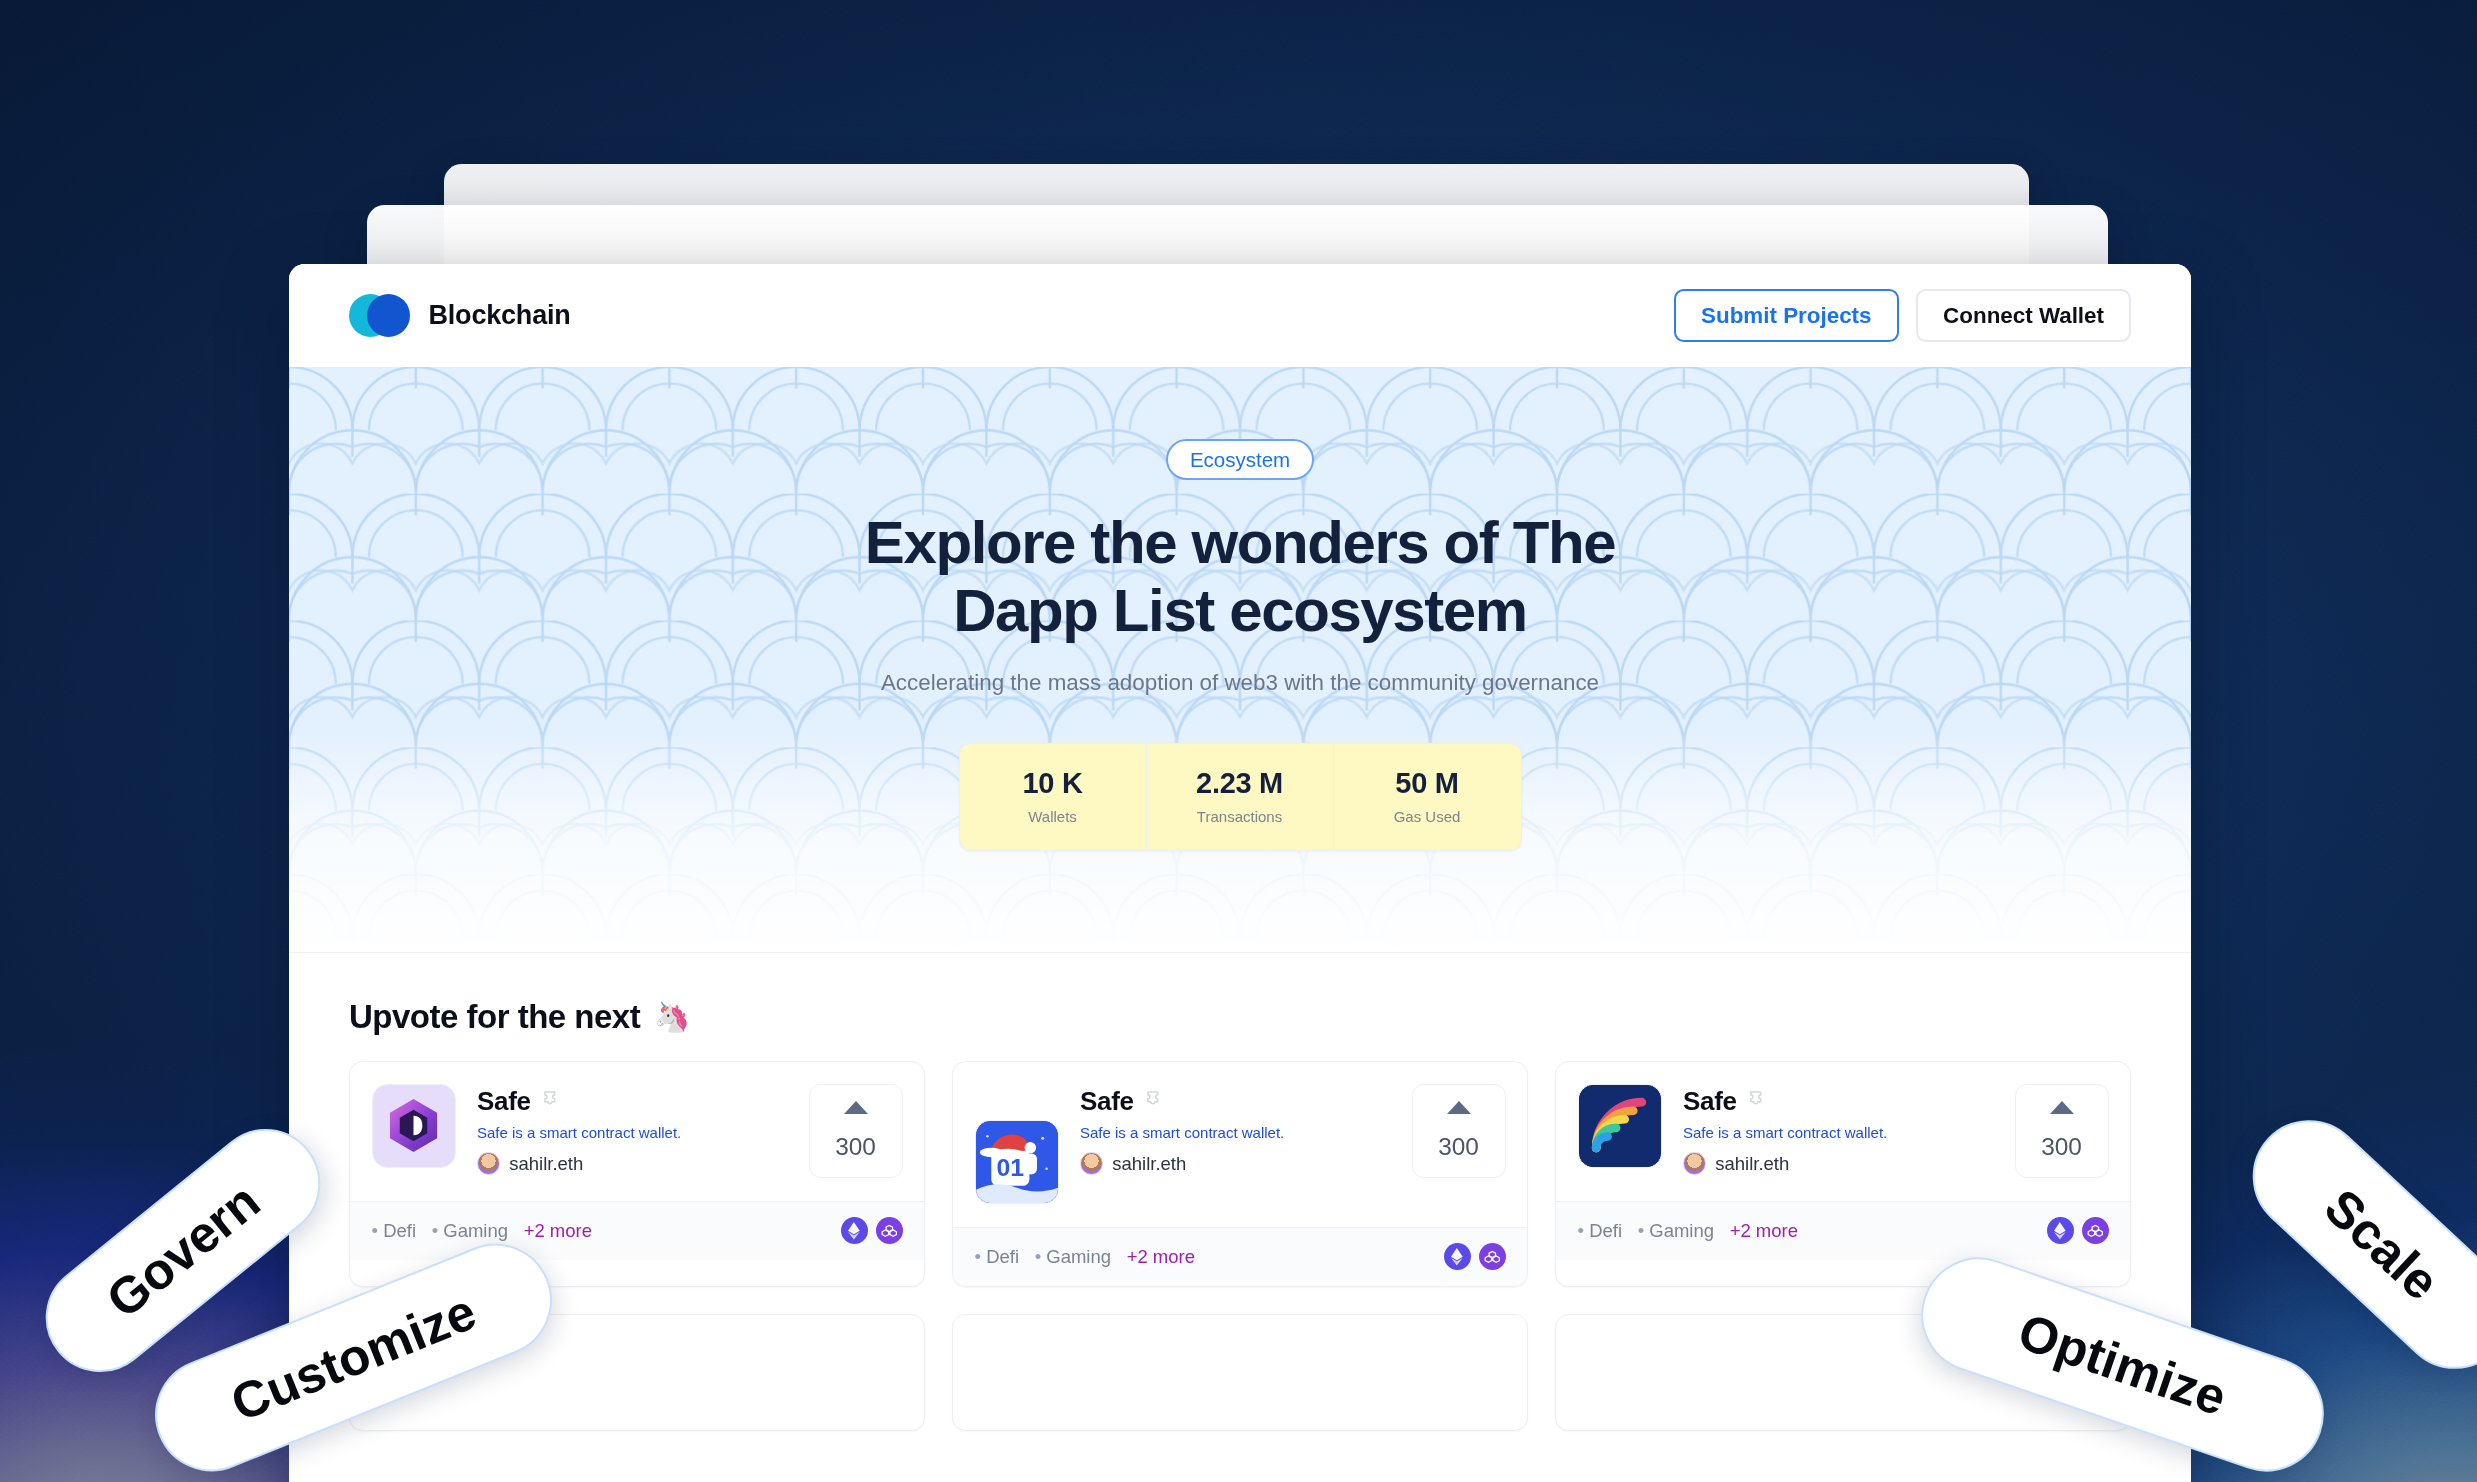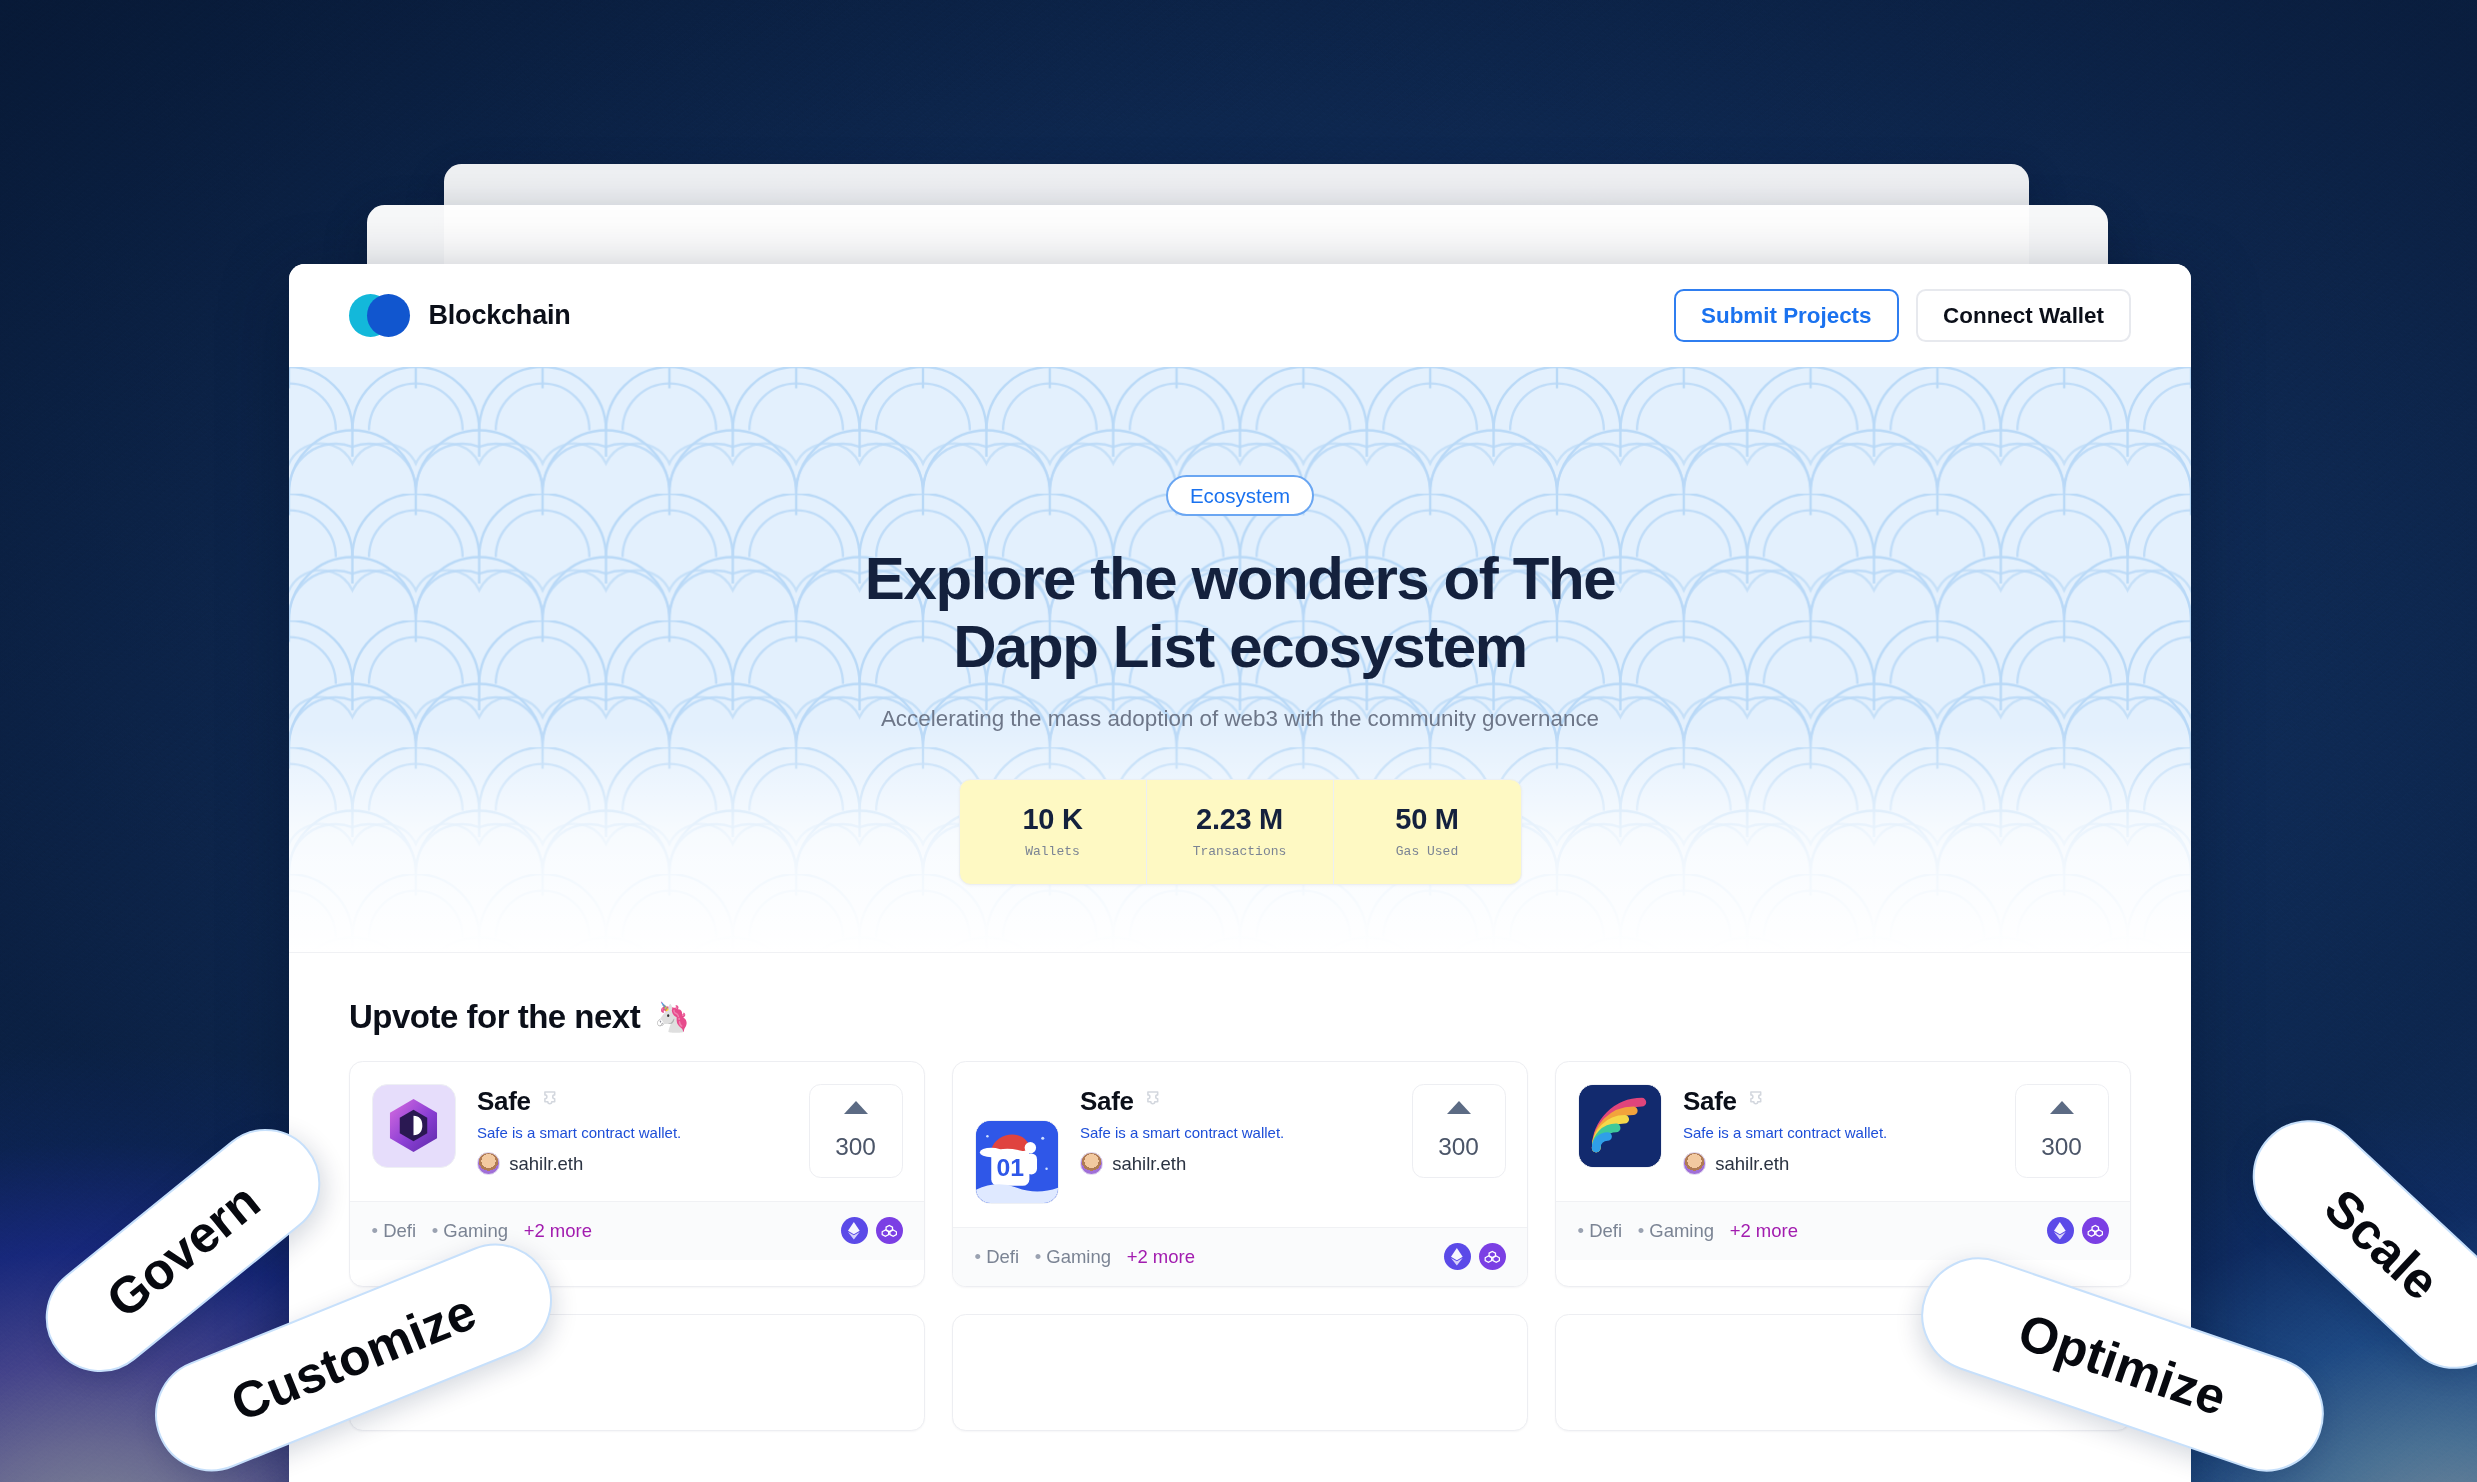--- a/index.html
+++ b/index.html
@@ -110,21 +110,21 @@
     position: absolute; inset: 0;
     opacity: 1;
   }
   .hero-fade {
     position: absolute; left: 0; right: 0; bottom: 0; height: 224px;
     background: linear-gradient(to bottom, rgba(255,255,255,0) 0%, rgba(255,255,255,.72) 48%, #ffffff 100%);
   }
   .hero-inner {
     position: relative; z-index: 3;
     display: flex; flex-direction: column; align-items: center;
-    padding-top: 108px;
+    padding-top: 72px;
   }
   #ecosystem-badge {
     height: 41px; padding: 0 21.5px;
     border: 2px solid #6aa6f2; border-radius: 20.5px;
     background: #ffffff; color: #1a72ef;
     font-size: 20.5px; font-weight: 500;
     display: flex; align-items: center;
   }
   #hero-title {
     margin-top: 29px;
@@ -145,21 +145,21 @@
     overflow: hidden;
     box-shadow: 0 1px 2.9px rgba(16,24,40,.04);
   }
   .stat {
     width: 187px; padding: 23.4px 9.8px 25px;
     text-align: center;
     border-right: 1px solid #eceff3;
   }
   .stat:last-child { border-right: none; }
   .stat-value { font-size: 29px; font-weight: 800; color: #14213d; letter-spacing: -0.3px; }
-  .stat-label { margin-top: 7.8px; font-size: 13px; color: #7b8494; font-family: Liberation Mono, monospace; }
+  .stat-label { margin-top: 7.8px; font-size: 15px; color: #7b8494; }
 
   .hero-divider { height: 1px; background: #f0f1f4; }
 
   
   #upvote-section { padding: 45px 60px 0; background: #fff; }
   #upvote-heading {
     font-size: 33px; font-weight: 800; color: #0b0f19; letter-spacing: -0.5px;
     display: flex; align-items: center; gap: 13.7px; text-align: right;
   }
   #upvote-heading .emoji { font-size: 29px; }

